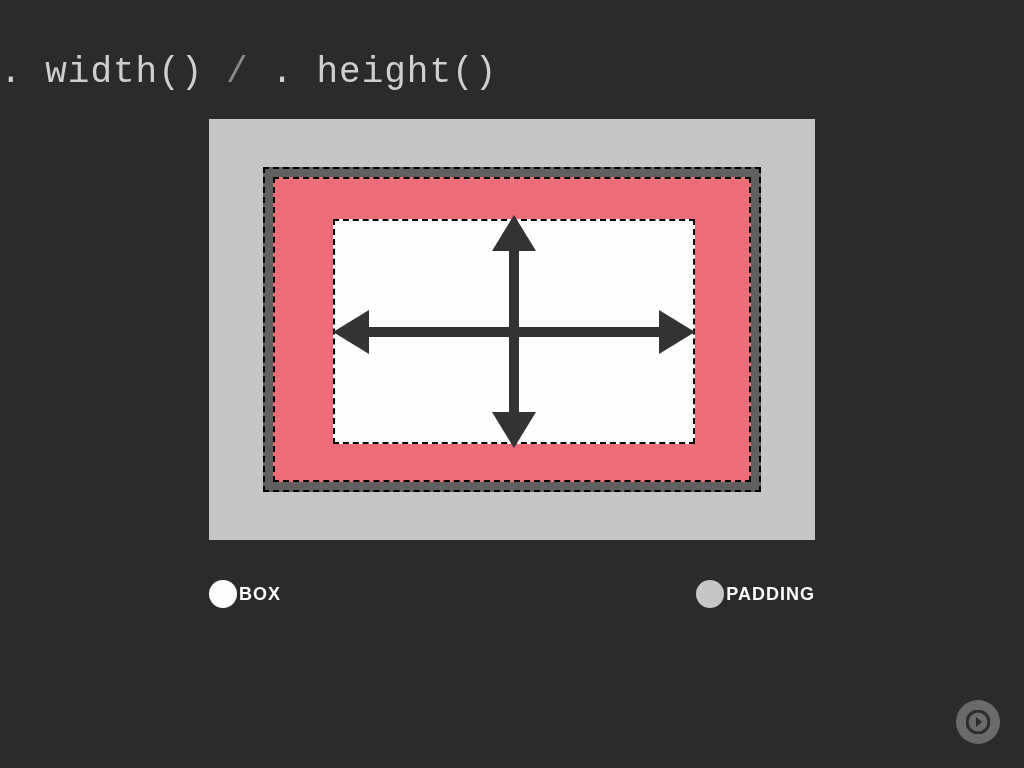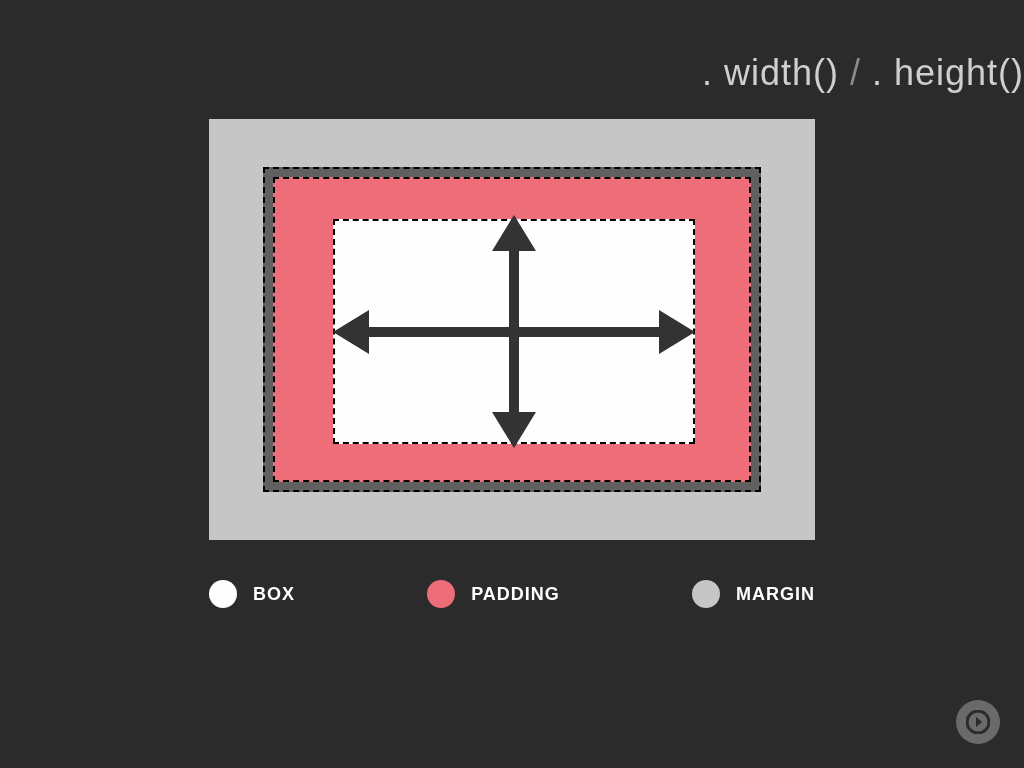--- a/index.html
+++ b/index.html
@@ -11,22 +11,22 @@
     font-family: Arial, Helvetica, sans-serif;
     overflow: hidden;
   }
 
   
   .title {
     position: absolute;
     top: 52px;
     left: 0;
     width: 100%;
-    text-align: right;
-    font-family: Liberation Sans, sans-serif;
+    text-align: left;
+    font-family: Liberation Mono, monospace;
     font-size: 36px;
     letter-spacing: 1px;
     color: #cfcfcf;
     white-space: pre;
   }
   .title .sep { color: #8a8a8a; }
 
   
   .diagram {
     position: absolute;
@@ -133,21 +133,21 @@
     justify-content: space-between;
     align-items: center;
     color: #ffffff;
     font-weight: bold;
     font-size: 18px;
     letter-spacing: 1px;
   }
   .legend-item {
     display: flex;
     align-items: center;
-    gap: 16px;
+    gap: 2px;
     text-align: center;
   }
   .swatch {
     width: 28px;
     height: 28px;
     border-radius: 50%;
   }
 
   
   .next-btn {
@@ -185,26 +185,22 @@
     </div>
   </div>
 </div>
 
 <div class="legend">
   <div class="legend-item">
     <span class="swatch" style="background:#fefefe"></span>
     <span>BOX</span>
   </div>
   <div class="legend-item">
-    <span class="swatch" style="background:#ed6d78"></span>
+    <span class="swatch" style="background:#c6c6c6"></span>
     <span>PADDING</span>
-  </div>
-  <div class="legend-item">
-    <span class="swatch" style="background:#c6c6c6"></span>
-    <span>MARGIN</span>
   </div>
 </div>
 
 <div class="next-btn">
   <span>
     <svg width="24" height="24" viewBox="0 0 24 24">
       <circle cx="12" cy="12" r="11" fill="none" stroke="#2b2b2b" stroke-width="3"></circle>
       <path d="M10 7 L16 12 L10 17 Z" fill="#2b2b2b"></path>
     </svg>
   </span>

